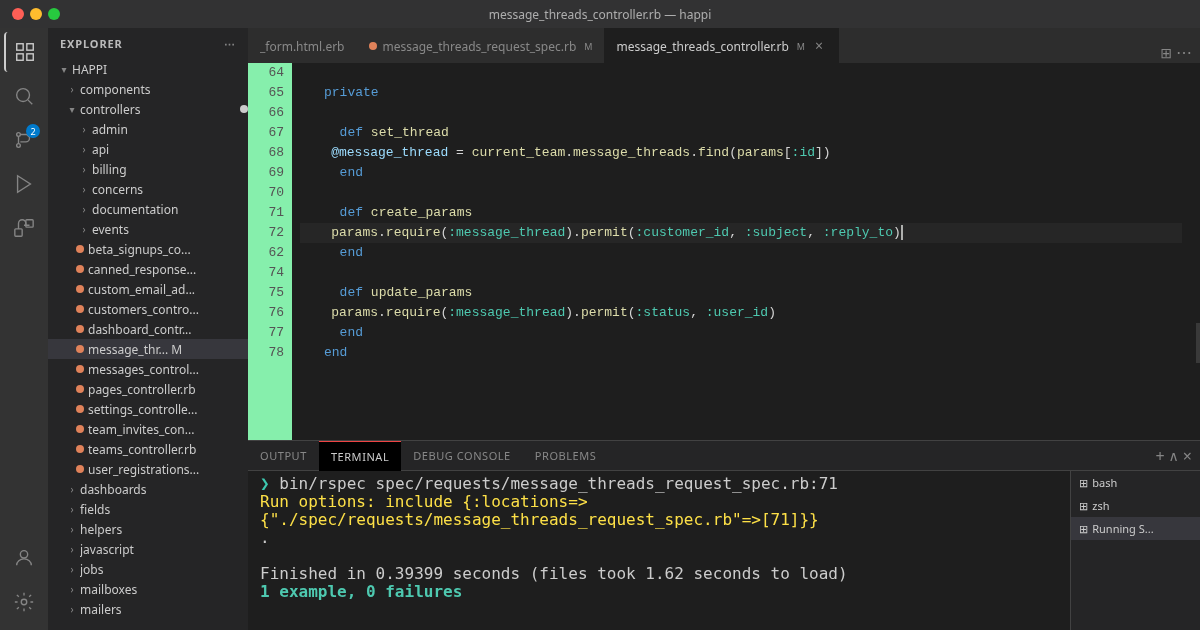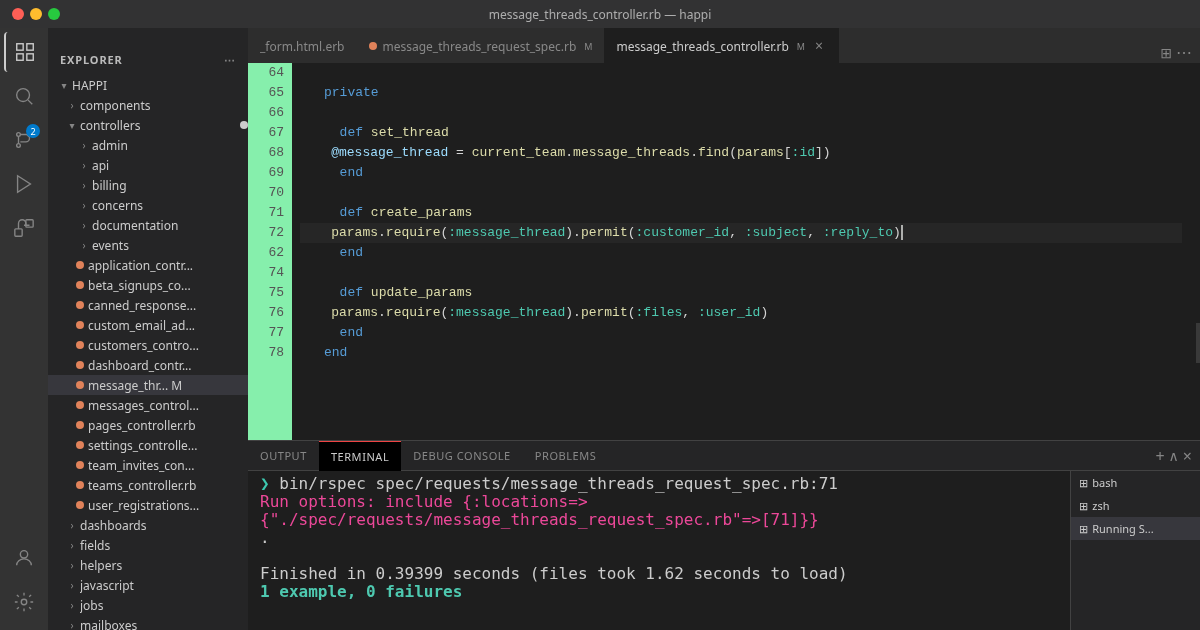--- a/index.html
+++ b/index.html
@@ -112,21 +112,20 @@
     .sidebar-header {
       display: flex;
       align-items: center;
       justify-content: space-between;
       padding: 8px 12px;
       font-size: 11px;
       font-weight: 700;
       letter-spacing: 0.08em;
       color: #bbbbbb;
       text-transform: uppercase;
-      margin-top: 16px;
     }
     .sidebar-header-icons {
       display: flex;
       gap: 4px;
       color: #858585;
     }
     .sidebar-content {
       flex: 1;
       overflow-y: auto;
       font-size: 12px;
@@ -492,24 +491,20 @@
       </div>
       <div class="tree-item indent-2">
         <span class="arrow">›</span>
         <span class="label">documentation</span>
       </div>
       <div class="tree-item indent-2">
         <span class="arrow">›</span>
         <span class="label">events</span>
       </div>
 
-      <div class="tree-item indent-2">
-        <div class="file-dot" style="background:#e0825a;"></div>
-        <span class="label">application_contr...</span>
-      </div>
       <div class="tree-item indent-2">
         <div class="file-dot" style="background:#e0825a;"></div>
         <span class="label">beta_signups_co...</span>
       </div>
       <div class="tree-item indent-2">
         <div class="file-dot" style="background:#e0825a;"></div>
         <span class="label">canned_response...</span>
       </div>
       <div class="tree-item indent-2">
         <div class="file-dot" style="background:#e0825a;"></div>
@@ -631,21 +626,21 @@
           <div class="code-line">&nbsp;</div>
           <div class="code-line"><span class="kw">  def</span> <span class="fn">set_thread</span></div>
           <div class="code-line">    <span class="inst">@message_thread</span> = <span class="fn">current_team</span>.<span class="fn">message_threads</span>.<span class="fn">find</span>(<span class="fn">params</span>[<span class="sym">:id</span>])</div>
           <div class="code-line">  <span class="kw">end</span></div>
           <div class="code-line">&nbsp;</div>
           <div class="code-line"><span class="kw">  def</span> <span class="fn">create_params</span></div>
           <div class="code-line active-line">    <span class="fn">params</span>.<span class="fn">require</span>(<span class="sym">:message_thread</span>).<span class="fn">permit</span>(<span class="sym">:customer_id</span>, <span class="sym">:subject</span>, <span class="sym">:reply_to</span>)<span class="cursor-line"></span></div>
           <div class="code-line">  <span class="kw">end</span></div>
           <div class="code-line">&nbsp;</div>
           <div class="code-line"><span class="kw">  def</span> <span class="fn">update_params</span></div>
-          <div class="code-line">    <span class="fn">params</span>.<span class="fn">require</span>(<span class="sym">:message_thread</span>).<span class="fn">permit</span>(<span class="sym">:files</span>, <span class="sym">:user_id</span>)</div>
+          <div class="code-line">    <span class="fn">params</span>.<span class="fn">require</span>(<span class="sym">:message_thread</span>).<span class="fn">permit</span>(<span class="sym">:status</span>, <span class="sym">:user_id</span>)</div>
           <div class="code-line">  <span class="kw">end</span></div>
           <div class="code-line"><span class="kw">end</span></div>
         </div>
         <div class="minimap">
           <div class="minimap-slider"></div>
         </div>
       </div>
     </div>
 
     <div class="panel">
@@ -660,21 +655,21 @@
           <span style="font-size:16px;">×</span>
         </div>
       </div>
       <div class="panel-content">
         <div class="terminal-main">
           <div>
             <span style="color:#3dc9b0;">❯</span>
             <span style="color:#cccccc;"> bin/rspec spec/requests/message_threads_request_spec.rb:71</span>
           </div>
           <div>
-            <span style="color:#ec4899;">Run options: include {:locations=&gt;{"./spec/requests/message_threads_request_spec.rb"=&gt;[71]}}</span>
+            <span style="color:#fde047;">Run options: include {:locations=&gt;{"./spec/requests/message_threads_request_spec.rb"=&gt;[71]}}</span>
           </div>
           <div>
             <span style="color:#cccccc;">.</span>
           </div>
           <div>&nbsp;</div>
           <div>
             <span style="color:#cccccc;">Finished in 0.39399 seconds (files took 1.62 seconds to load)</span>
           </div>
           <div>
             <span style="color:#4ec9b0;font-weight:bold;">1 example, 0 failures</span>

